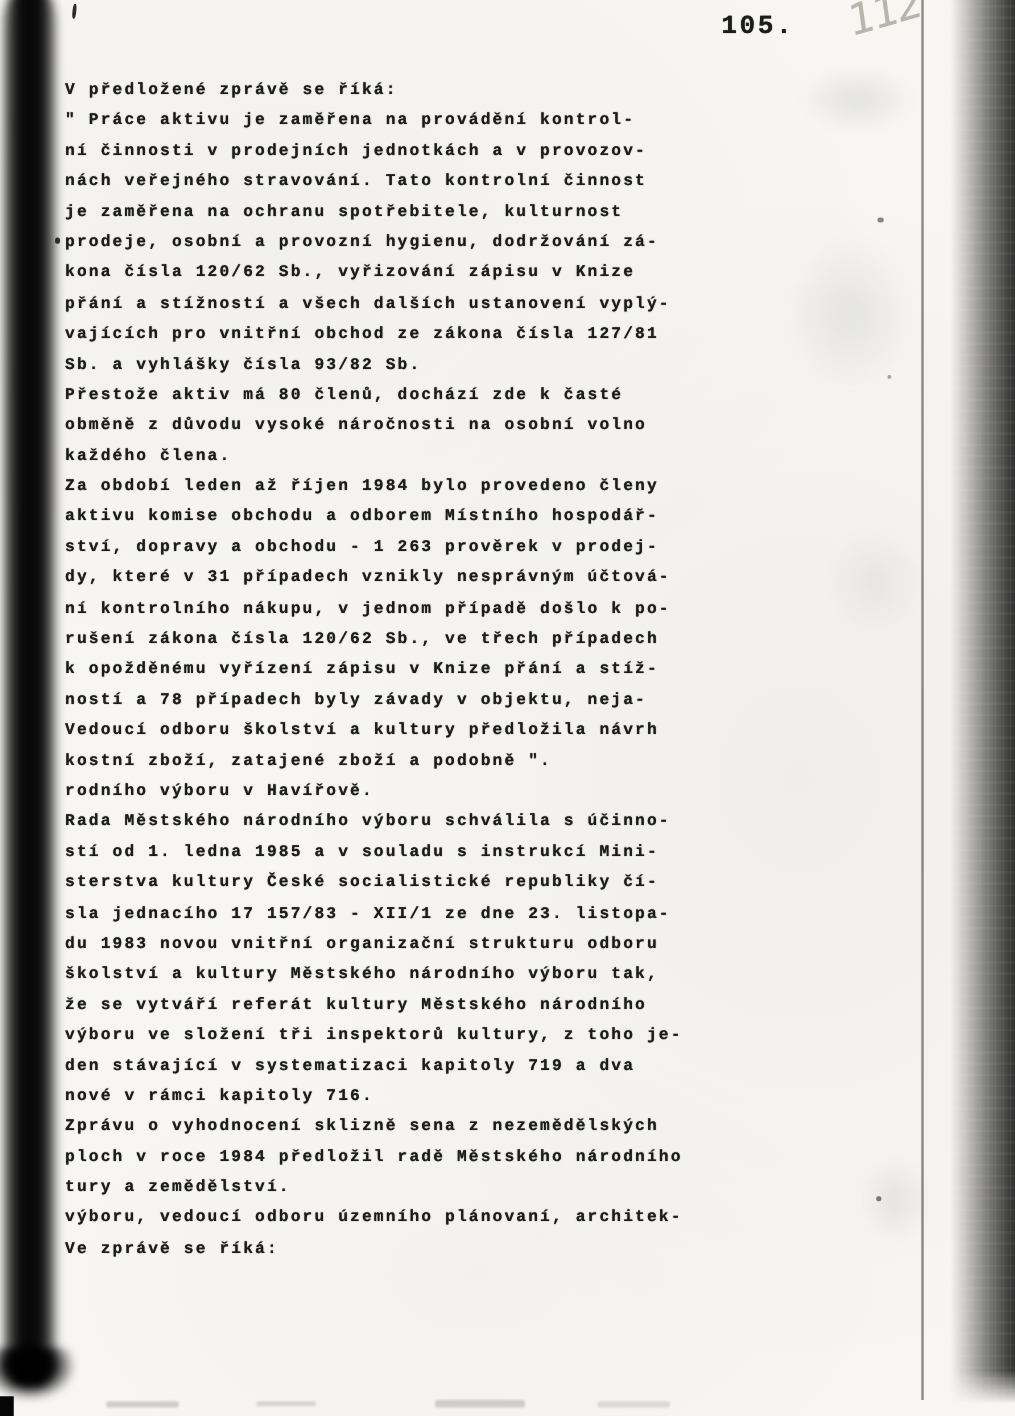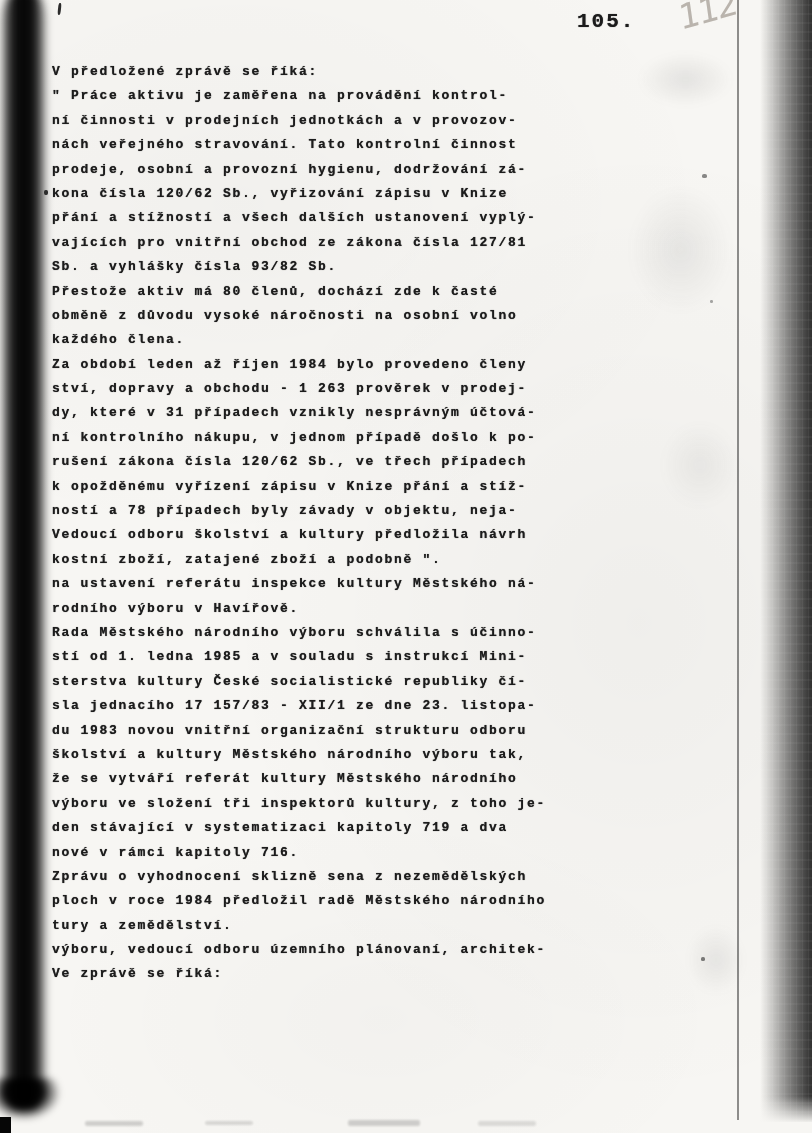--- a/index.html
+++ b/index.html
@@ -150,38 +150,39 @@
 
   <div class="page-number">105.</div>
 
   <div class="handwritten">112</div>
 
   <div class="text-block">
       <div class="line">V předložené zprávě se říká:</div>
       <div class="line">" Práce aktivu je zaměřena na provádění kontrol-</div>
       <div class="line">ní činnosti v prodejních jednotkách a v provozov-</div>
       <div class="line">nách veřejného stravování. Tato kontrolní činnost</div>
+      <div class="line">je zaměřena na ochranu spotřebitele, kulturnost</div>
       <div class="line">prodeje, osobní a provozní hygienu, dodržování zá-</div>
       <div class="line">kona čísla 120/62 Sb., vyřizování zápisu v Knize</div>
       <div class="line">přání a stížností a všech dalších ustanovení vyplý-</div>
       <div class="line">vajících pro vnitřní obchod ze zákona čísla 127/81</div>
       <div class="line">Sb. a vyhlášky čísla 93/82 Sb.</div>
       <div class="line">Přestože aktiv má 80 členů, dochází zde k časté</div>
       <div class="line">obměně z důvodu vysoké náročnosti na osobní volno</div>
       <div class="line">každého člena.</div>
       <div class="line">Za období leden až říjen 1984 bylo provedeno členy</div>
+      <div class="line">aktivu komise obchodu a odborem Místního hospodář-</div>
       <div class="line">ství, dopravy a obchodu - 1 263 prověrek v prodej-</div>
       <div class="line">dy, které v 31 případech vznikly nesprávným účtová-</div>
       <div class="line">ní kontrolního nákupu, v jednom případě došlo k po-</div>
       <div class="line">rušení zákona čísla 120/62 Sb., ve třech případech</div>
       <div class="line">k opožděnému vyřízení zápisu v Knize přání a stíž-</div>
       <div class="line">ností a 78 případech byly závady v objektu, neja-</div>
       <div class="line">Vedoucí odboru školství a kultury předložila návrh</div>
       <div class="line">kostní zboží, zatajené zboží a podobně ".</div>
-      <div class="line">na ustavení referátu inspekce kultury Městského ná-</div>
       <div class="line">rodního výboru v Havířově.</div>
       <div class="line">Rada Městského národního výboru schválila s účinno-</div>
       <div class="line">stí od 1. ledna 1985 a v souladu s instrukcí Mini-</div>
       <div class="line">sterstva kultury České socialistické republiky čí-</div>
       <div class="line">sla jednacího 17 157/83 - XII/1 ze dne 23. listopa-</div>
       <div class="line">du 1983 novou vnitřní organizační strukturu odboru</div>
       <div class="line">školství a kultury Městského národního výboru tak,</div>
       <div class="line">že se vytváří referát kultury Městského národního</div>
       <div class="line">výboru ve složení tři inspektorů kultury, z toho je-</div>
       <div class="line">den stávající v systematizaci kapitoly 719 a dva</div>

